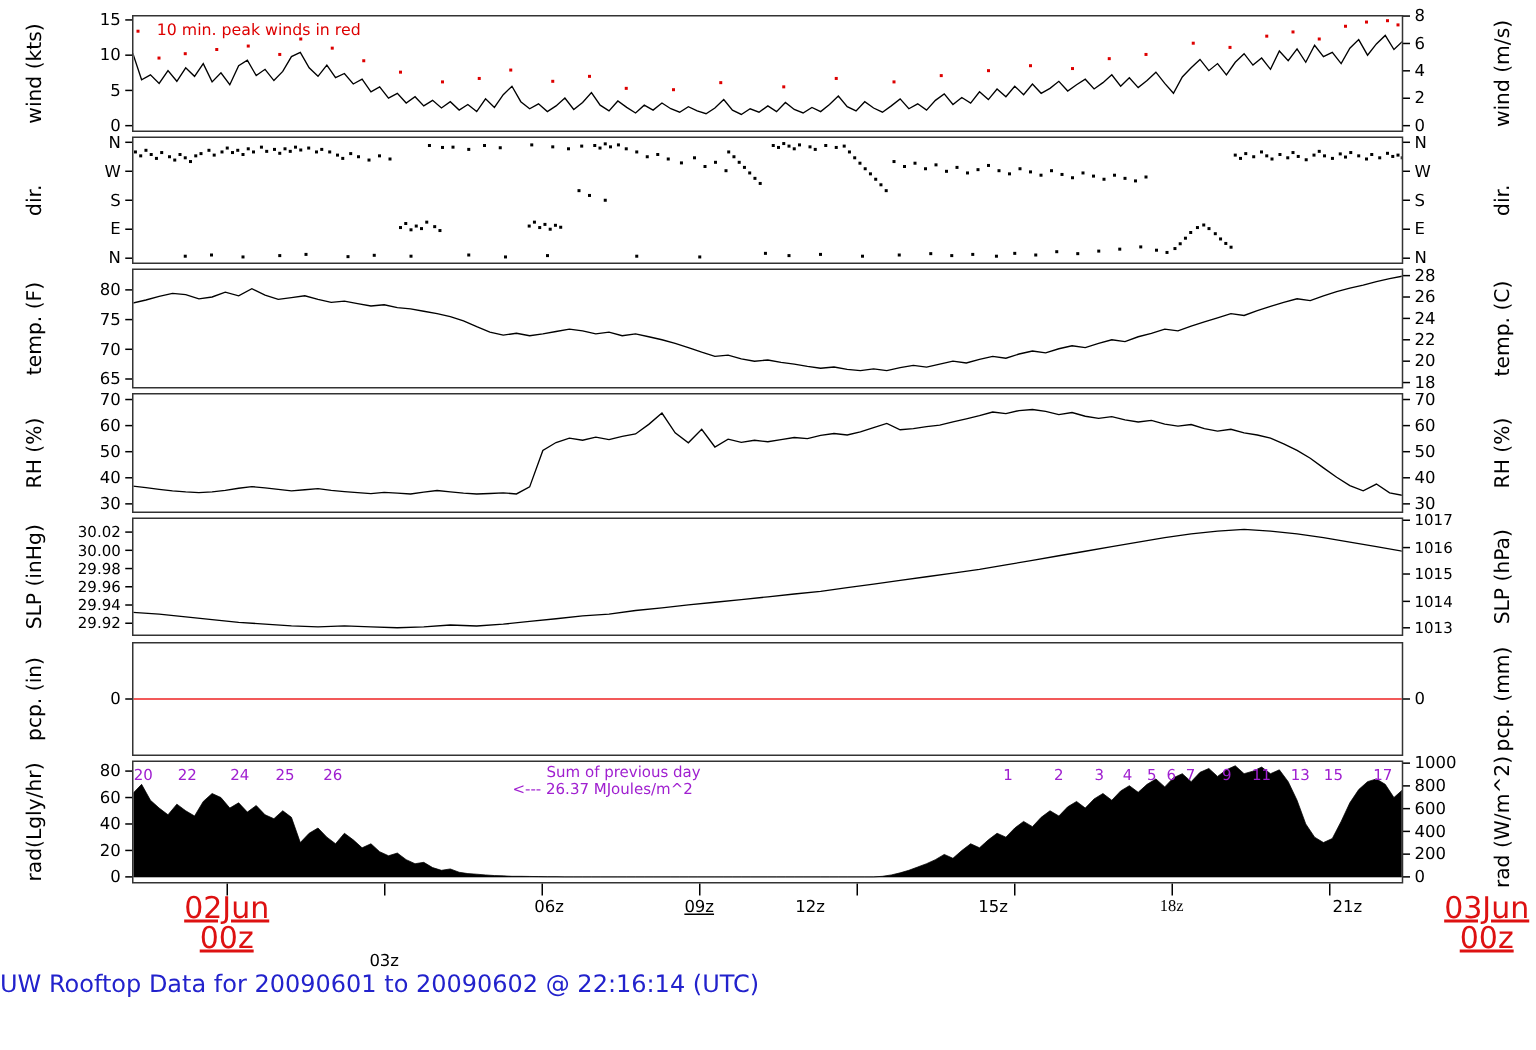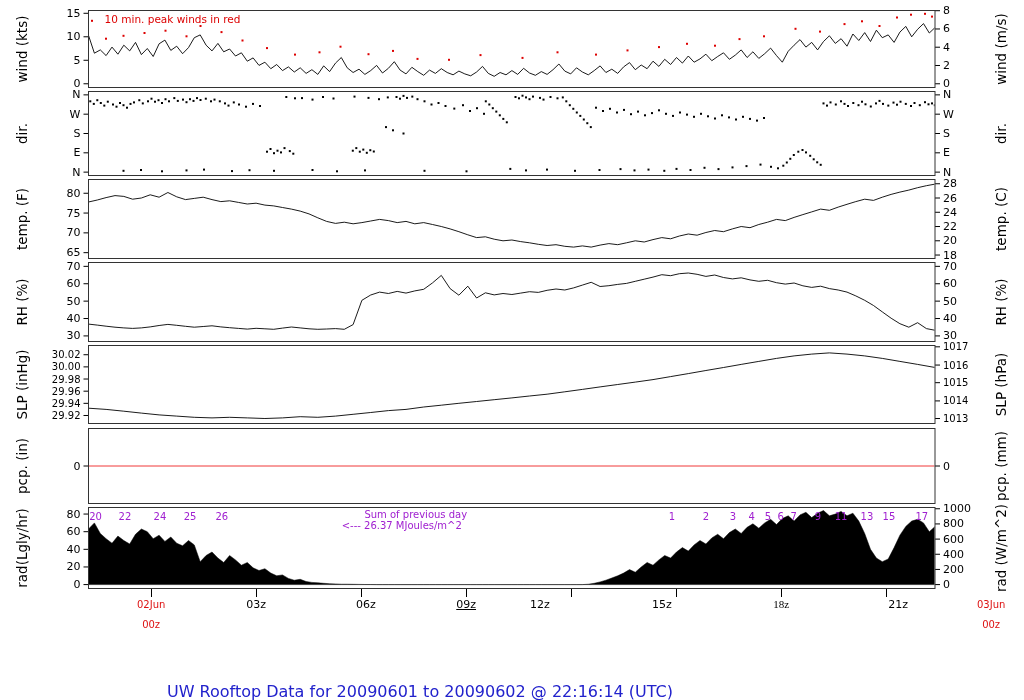--- a/index.html
+++ b/index.html
@@ -4,32 +4,32 @@
 <style>
   html,body{margin:0;padding:0;background:#ffffff;}
   .figure{position:relative;width:1024px;height:700px;background:#ffffff;
           font-family:"DejaVu Sans","Liberation Sans",sans-serif;overflow:hidden;}
   .figure svg{position:absolute;left:0;overflow:visible;}
   .time-axis{position:absolute;left:0;top:589px;width:1024px;height:50px;}
   .xtick{position:absolute;width:1px;height:8px;background:#000;top:0;}
   .xlab{position:absolute;top:9px;width:44px;margin-left:-22px;text-align:center;
         font-size:11px;color:#000;}
   .xdate{position:absolute;top:6px;width:70px;margin-left:-35px;text-align:center;
-         font-size:10px;line-height:20px;}
-  .fig-title{position:absolute;left:0;top:646px;width:840px;text-align:center;
-             font-size:16px;margin-top:36px;}
+         font-size:20px;line-height:20px;text-decoration:underline;}
+  .fig-title{position:absolute;left:0;top:646px;width:840px;
+             font-size:16px;}
 </style>
 </head>
 <body>
 
 <div id="figure" class="figure">
   <div class="time-axis" id="time-axis">
       <div class="xtick" style="left: 151.15px;"></div>
       <div class="xtick" style="left: 256.15px;"></div>
-      <div class="xlab" style="left: 256.15px;">03z</div>
+      <div class="xlab" style="left: 256.15px; margin-top: 36px;">03z</div>
       <div class="xtick" style="left: 361.15px;"></div>
       <div class="xlab" style="left: 366px;">06z</div>
       <div class="xtick" style="left: 466.15px;"></div>
       <div class="xlab" style="left: 466.15px; text-decoration: underline;">09z</div>
       <div class="xtick" style="left: 571.15px;"></div>
       <div class="xlab" style="left: 540px;">12z</div>
       <div class="xtick" style="left: 676.15px;"></div>
       <div class="xlab" style="left: 662px;">15z</div>
       <div class="xtick" style="left: 781.15px;"></div>
       <div class="xlab" style="left: 781.15px; font-family: Liberation Serif, serif;">18z</div>

